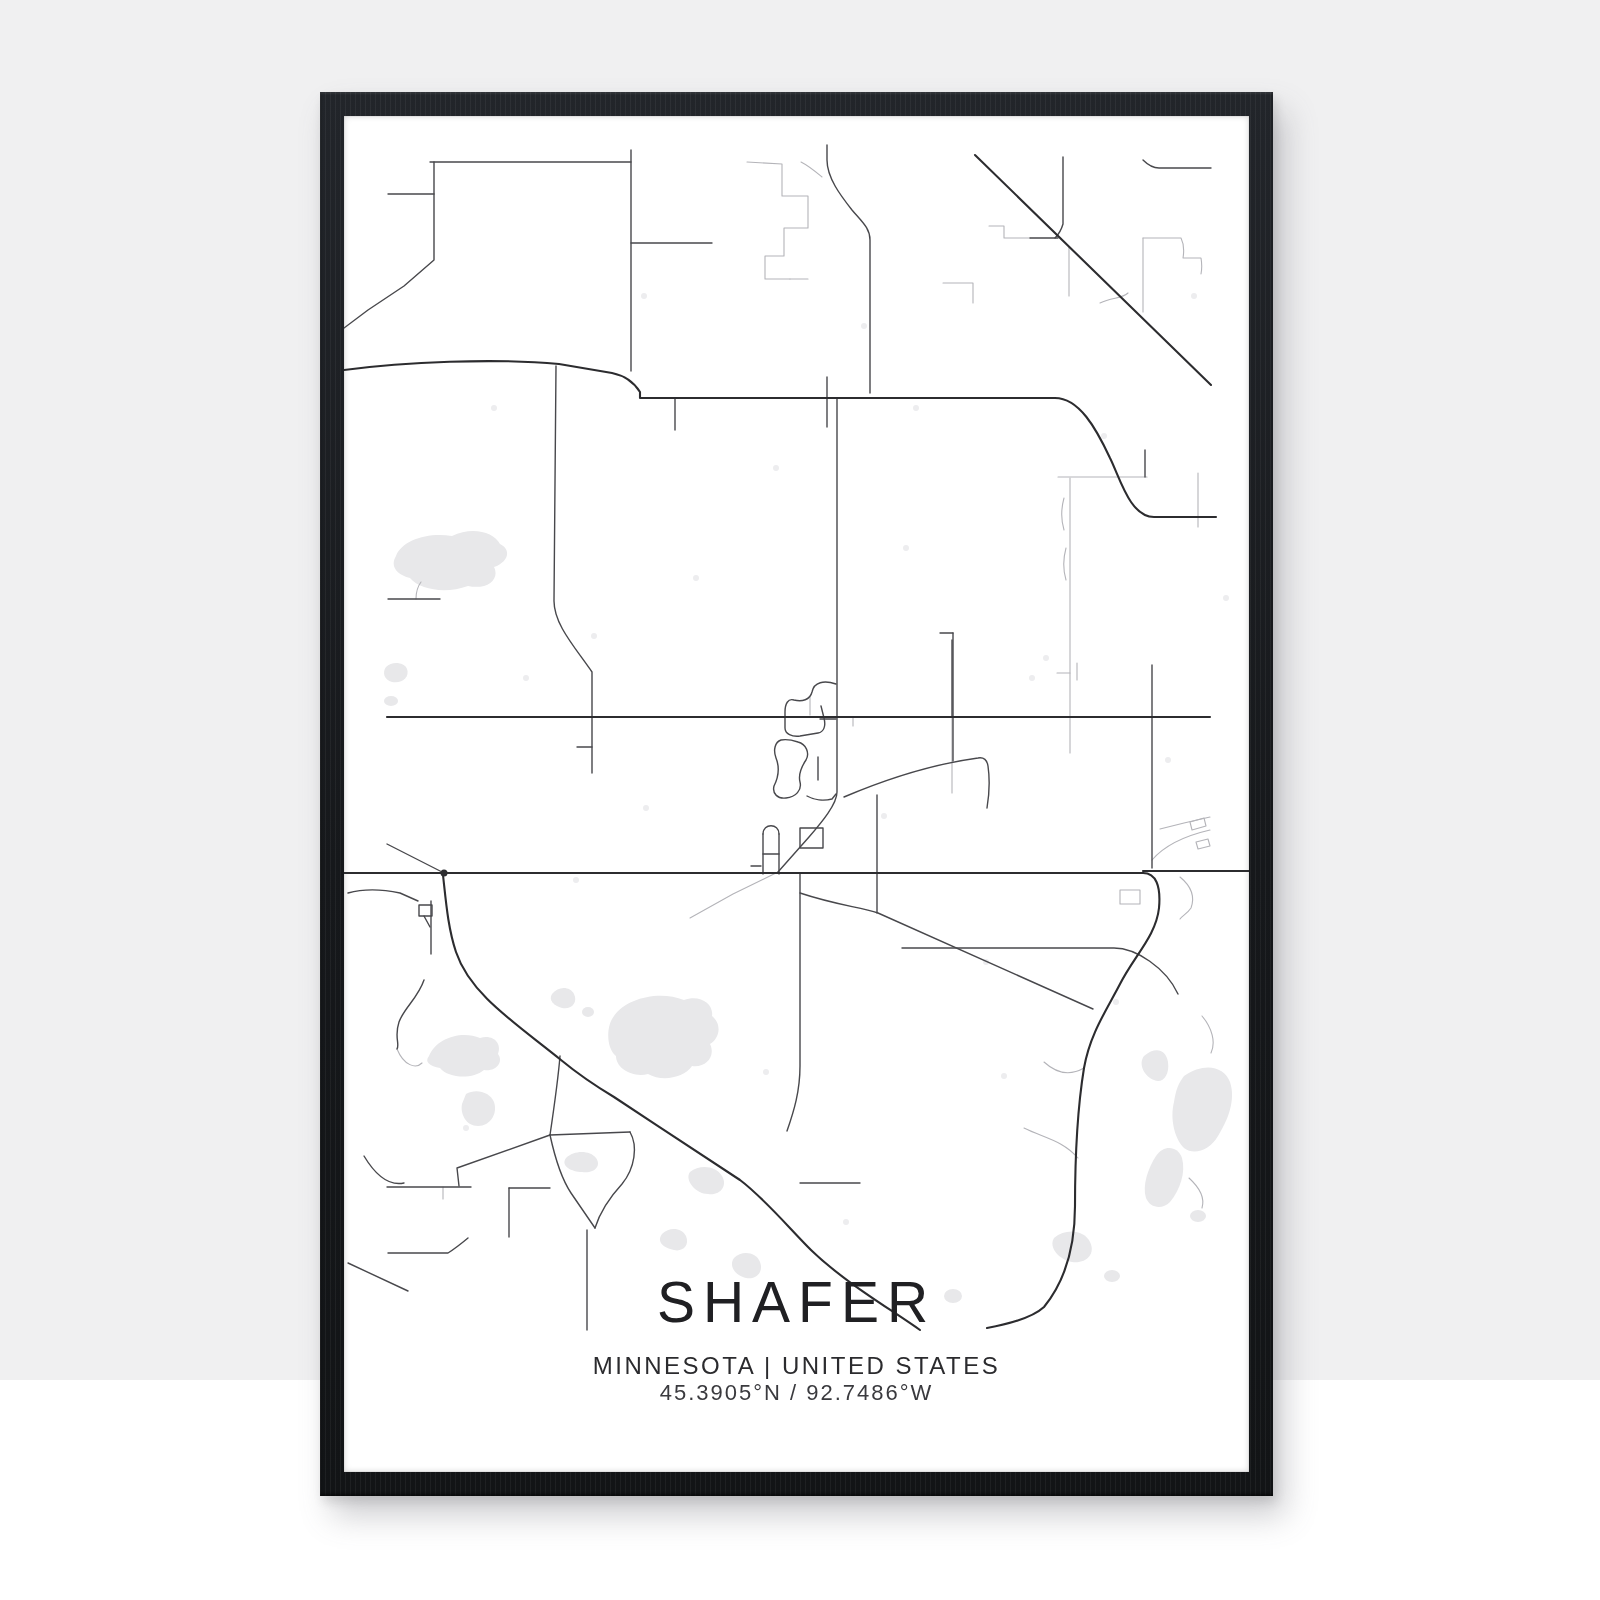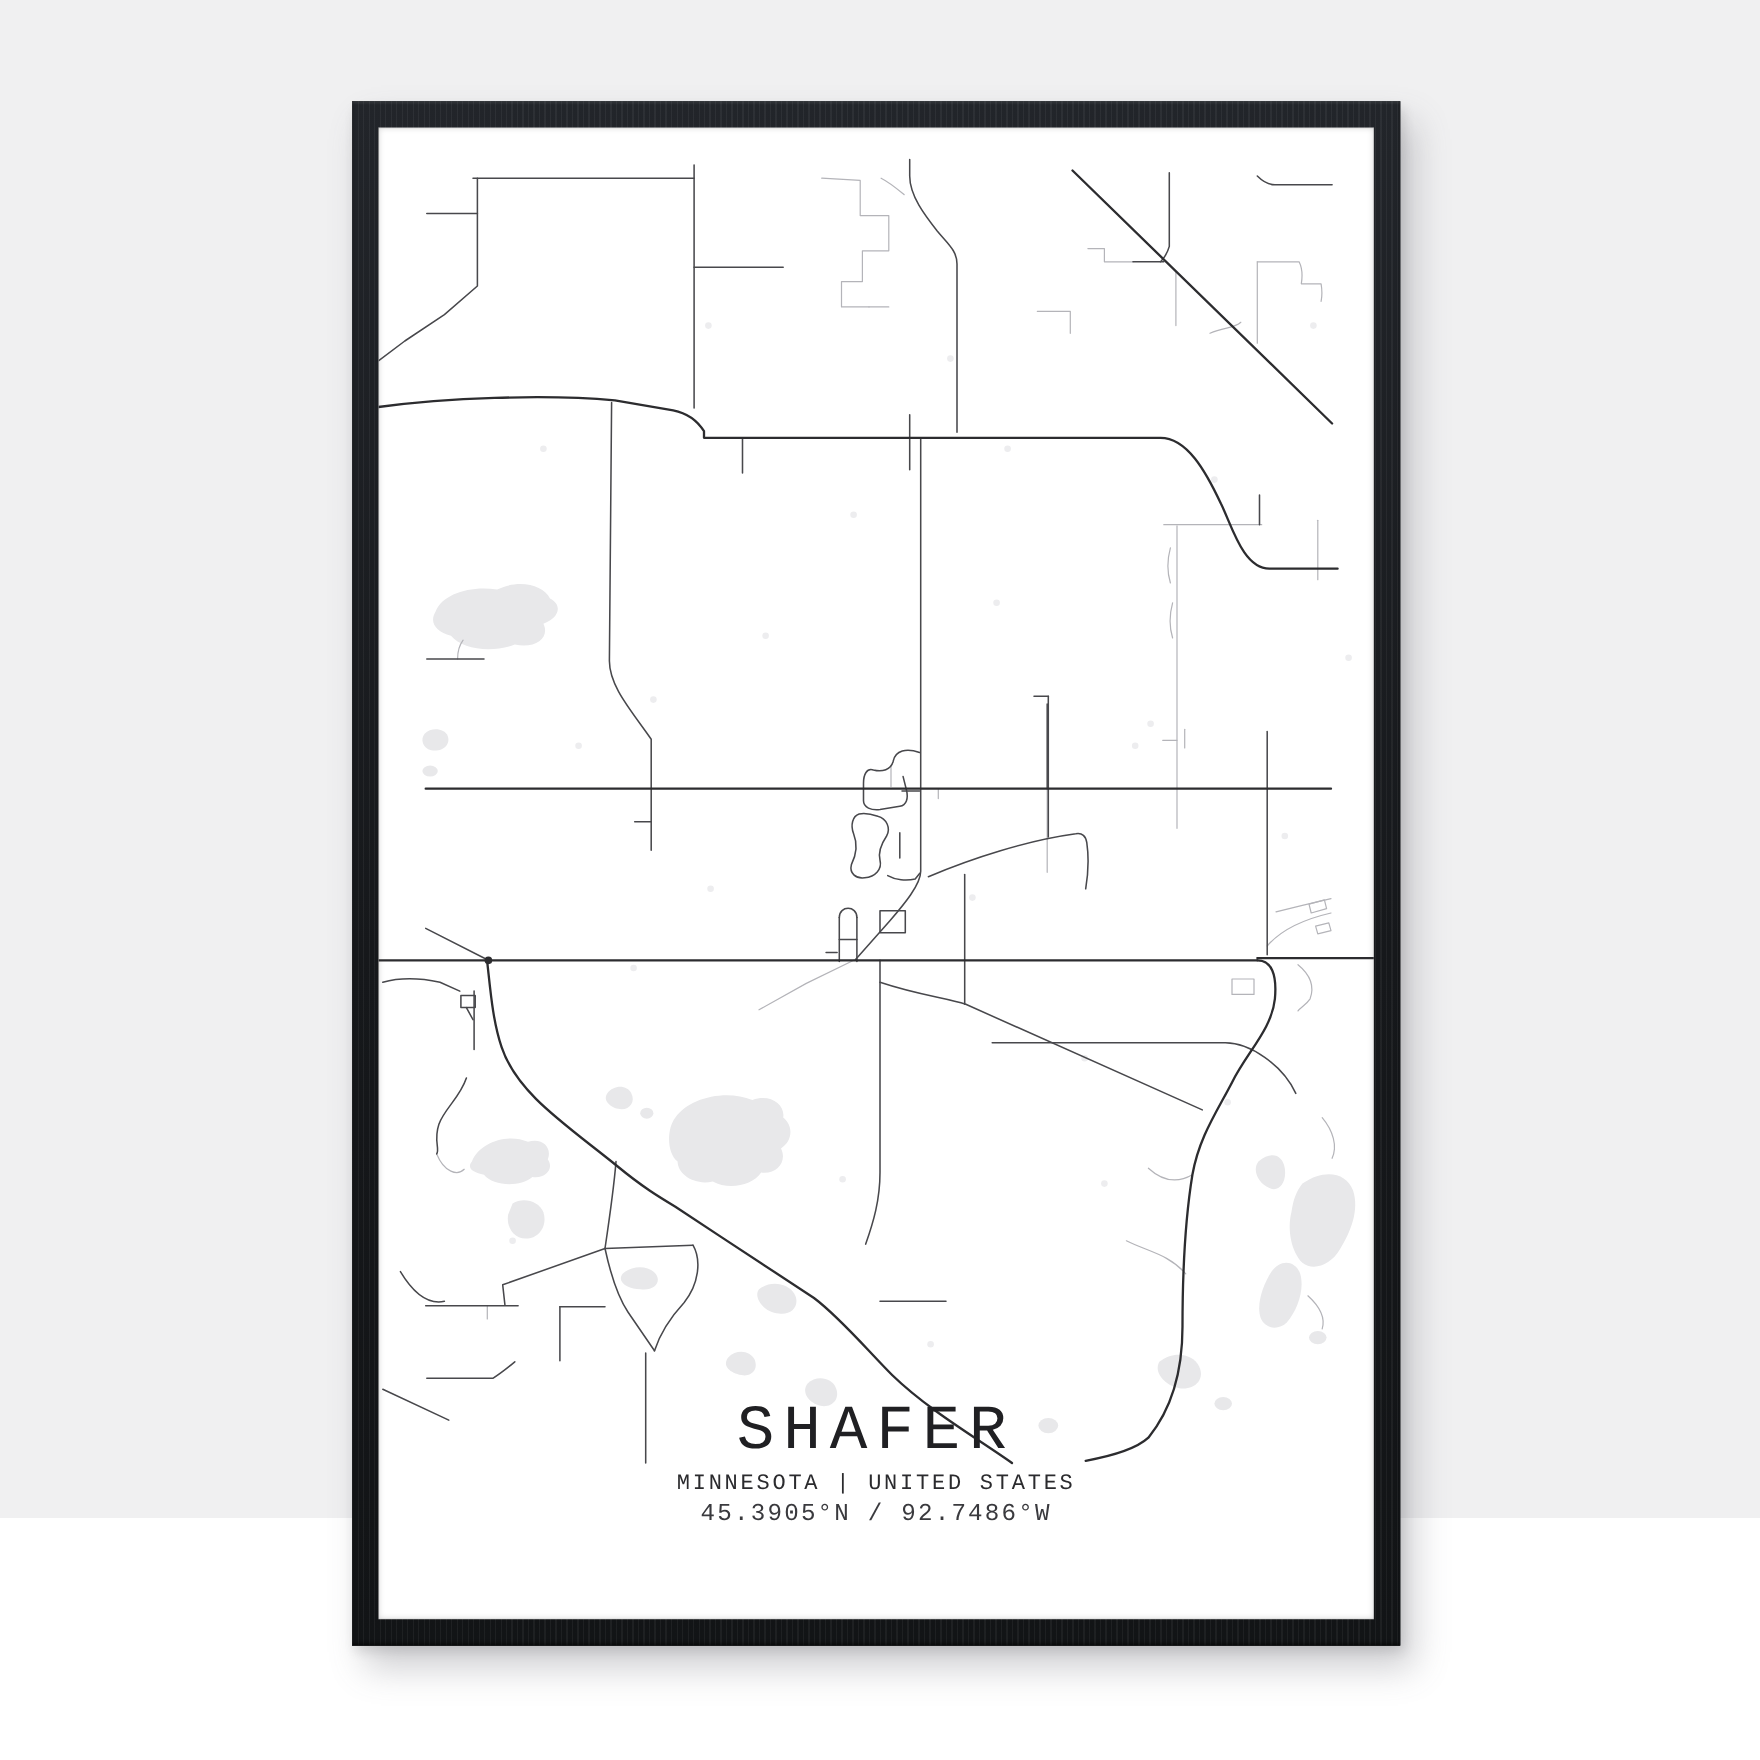--- a/index.html
+++ b/index.html
@@ -8,21 +8,20 @@
     width: 1600px;
     height: 1600px;
     overflow: hidden;
     font-family: "Liberation Sans", sans-serif;
   }
   .stage {
     position: relative;
     width: 1600px;
     height: 1380px;
     background: var(--page-bg, #f0f0f1);
-    font-family: Liberation Mono, monospace;
   }
   .poster {
     position: absolute;
     left: 320px;
     top: 92px;
     width: 953px;
     height: 1404px;
     box-sizing: border-box;
     padding: 24px;
     background-color: var(--frame-color, #191b1e);
@@ -60,22 +59,22 @@
     pointer-events: none;
   }
   .caption .title {
     font-size: 57px;
     line-height: 57px;
     font-weight: 400;
     letter-spacing: 8px;
     color: #202023;
   }
   .caption .subtitle {
-    margin-top: 6px;
-    font-size: 20px;
+    margin-top: 22px;
+    font-size: 24px;
     line-height: 25px;
     font-weight: 400;
     letter-spacing: 2.5px;
     color: #2b2b2e;
   }
   .caption .coords {
     margin-top: 3px;
     font-size: 22px;
     line-height: 23px;
     font-weight: 400;

